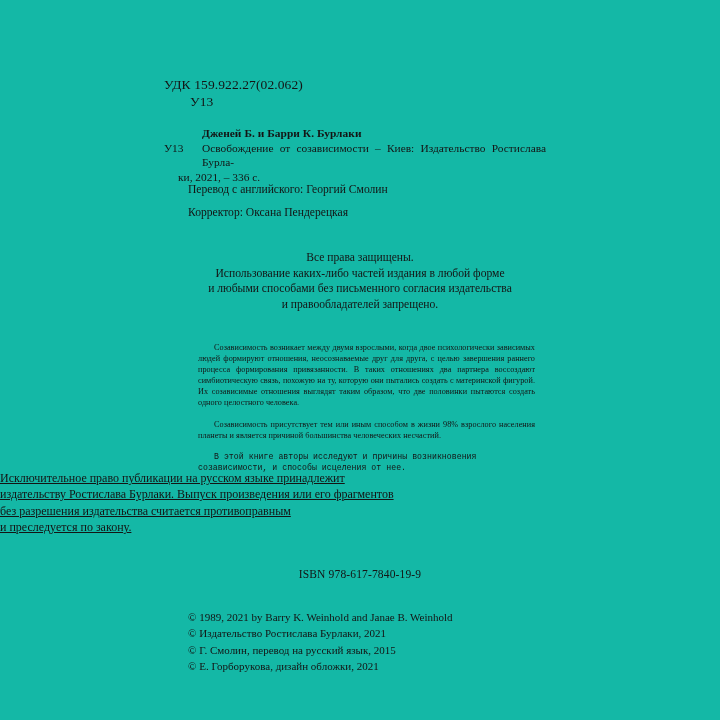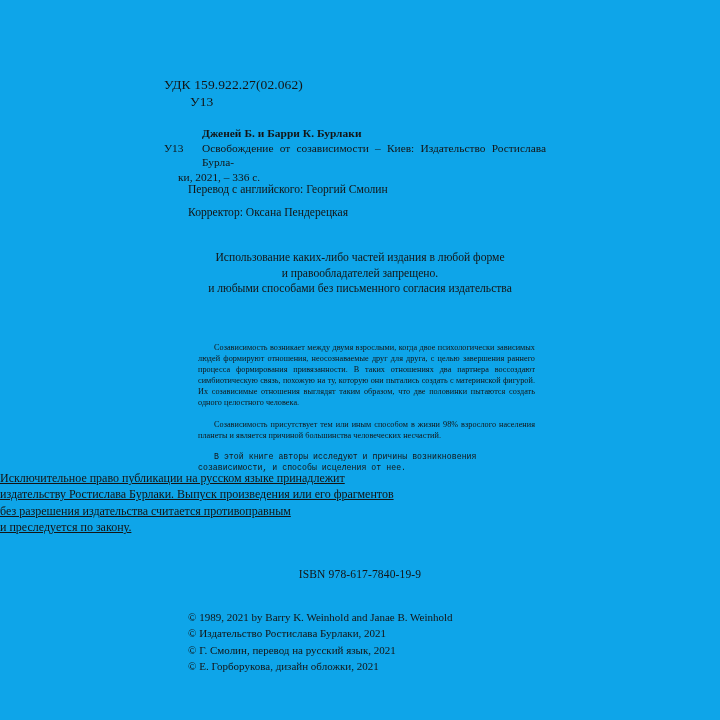--- a/index.html
+++ b/index.html
@@ -12,21 +12,21 @@
     height: 720px;
     position: relative;
     font-family: "Liberation Serif", "DejaVu Serif", serif;
     color: #141414;
     -webkit-font-smoothing: antialiased;
   }
 
   .page {
     position: absolute;
     inset: 0;
-    background: #0ea5e9;
+    background: #14b8a6;
   }
 
   
   .udc-block {
     position: absolute;
     left: 164px;
     top: 76px;
     font-size: 13.5px;
     line-height: 17px;
     letter-spacing: 0.1px;
@@ -159,23 +159,24 @@
       <span class="biblio-tail">ки, 2021, – 336 с.</span>
     </div>
   </div>
 
   <div class="credits">
     <div class="credit-line">Перевод с английского: Георгий Смолин</div>
     <div class="credit-line">Корректор: Оксана Пендерецкая</div>
   </div>
 
   <div class="rights-notice">
+    <span>Все права защищены.</span>
     <span>Использование каких-либо частей издания в любой форме</span>
+    <span>и любыми способами без письменного согласия издательства</span>
     <span>и правообладателей запрещено.</span>
-    <span>и любыми способами без письменного согласия издательства</span>
   </div>
 
   <div class="annotation">
     <p class="justified-last">Созависимость возникает между двумя взрослыми, когда двое психологически зависимых людей формируют отношения, неосознаваемые друг для друга, с целью завершения раннего процесса формирования привязанности. В таких отношениях два партнера воссоздают симбиотическую связь, похожую на ту, которую они пытались создать с материнской фигурой. Их созависимые отношения выглядят таким образом, что две половинки пытаются создать одного целостного человека.</p>
     <p>Созависимость присутствует тем или иным способом в жизни 98% взрослого населения планеты и является причиной большинства человеческих несчастий.</p>
     <p>В этой книге авторы исследуют и причины возникновения созависимости, и способы исцеления от нее.</p>
   </div>
 
   <div class="exclusive">
     <span>Исключительное право публикации на русском языке принадлежит</span>
@@ -187,20 +188,20 @@
   <div class="isbn">ISBN 978-617-7840-19-9</div>
 
   <div class="copyright">
     <div class="copyright-line">
       <span class="mark">©</span><span>1989, 2021 by Barry K. Weinhold and Janae B. Weinhold</span>
     </div>
     <div class="copyright-line">
       <span class="mark">©</span><span>Издательство Ростислава Бурлаки, 2021</span>
     </div>
     <div class="copyright-line">
-      <span class="mark">©</span><span>Г. Смолин, перевод на русский язык, 2021</span>
+      <span class="mark">©</span><span>Г. Смолин, перевод на русский язык, 2015</span>
     </div>
     <div class="copyright-line">
       <span class="mark">©</span><span>Е. Горборукова, дизайн обложки, 2021</span>
     </div>
   </div>
 
 </div>
 
 </body></html>

